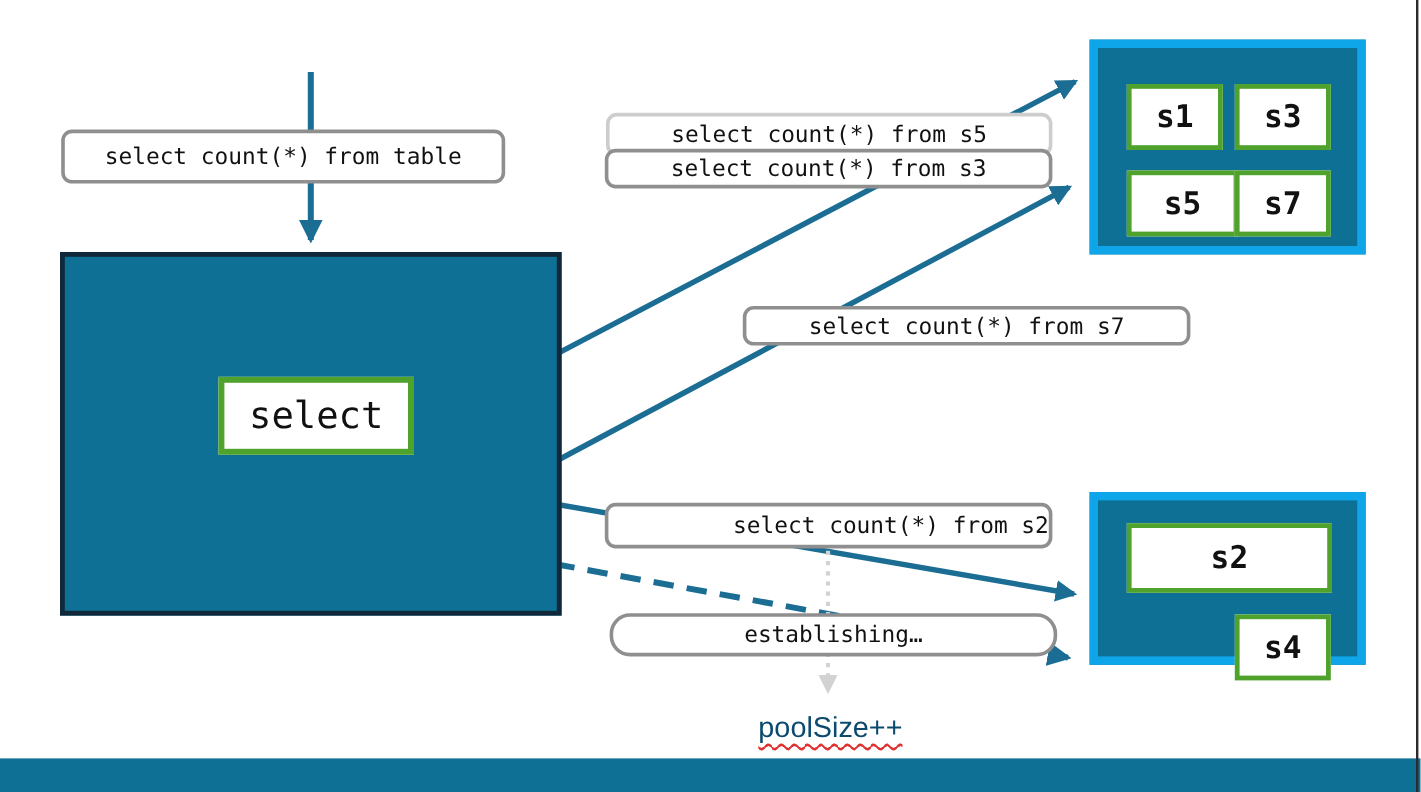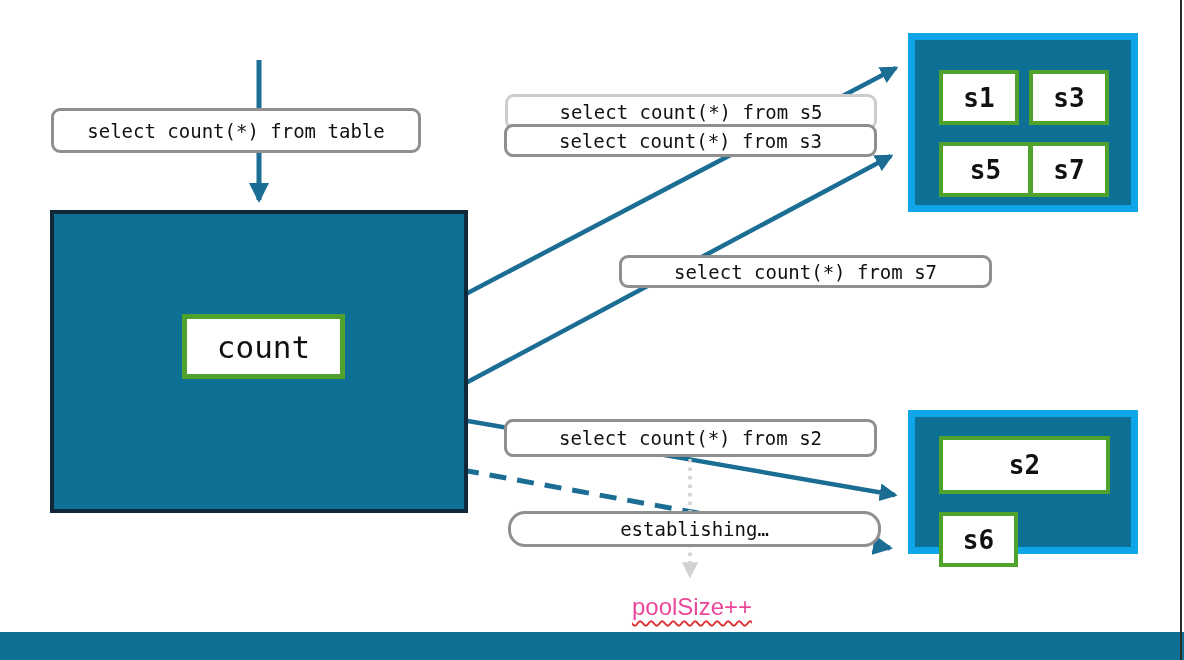--- a/index.html
+++ b/index.html
@@ -31,27 +31,27 @@
   .qlabel{
     position:absolute;background:#ffffff;border:3px solid #8f8f8f;border-radius:9px;
     box-sizing:border-box;display:flex;align-items:center;justify-content:center;
     font-size:19px;color:#111111;white-space:nowrap;z-index:3;
   }
   .qlabel.light{border-color:#cdcdcd;}
   .q-table{left:51px;top:108px;width:370px;height:45px;}
   .q-s5{left:505px;top:94px;width:372px;height:36px;}
   .q-s3{left:504px;top:124px;width:373px;height:33px;}
   .q-s7{left:579px;top:255px;width:373px;height:33px;margin-left:40px;}
-  .q-s2{left:504px;top:419px;width:373px;height:38px;}
+  .q-s2{left:504px;top:419px;width:373px;height:38px;justify-content:flex-end;}
   .q-est{left:508px;top:511px;width:373px;height:36px;border-radius:17px;}
   
   .pool{
     position:absolute;left:606px;top:593px;width:172px;text-align:center;z-index:2;
     font-family:"Liberation Sans","DejaVu Sans",sans-serif;
-    font-size:24px;color:#ec4899;
+    font-size:24px;color:#0c4a6e;
     text-decoration:underline wavy #e03131 2px;text-underline-offset:5px;
   }
   
   .edge-line{position:absolute;left:1180px;top:0;width:2px;height:660px;background:#2b2b2b;z-index:5;}
   .bottom-bar{position:absolute;left:0;top:632px;width:1184px;height:28px;background:#0f7096;z-index:4;}
 </style>
 </head>
 <body>
 
 <div class="canvas">
@@ -68,21 +68,21 @@
     <line x1="259" y1="60" x2="259" y2="200" stroke="#1b6d93" stroke-width="5" marker-end="url(#ah)"></line>
     <line x1="462" y1="296" x2="896" y2="68" stroke="#1b6d93" stroke-width="4.5" marker-end="url(#ah)"></line>
     <line x1="462" y1="385" x2="891" y2="156" stroke="#1b6d93" stroke-width="4.5" marker-end="url(#ah)"></line>
     <line x1="462" y1="420" x2="895" y2="495" stroke="#1b6d93" stroke-width="4.5" marker-end="url(#ah)"></line>
     <line x1="462" y1="470" x2="890" y2="548" stroke="#1b6d93" stroke-width="5" stroke-dasharray="17 11" marker-end="url(#ah)"></line>
     <line x1="690" y1="459" x2="690" y2="576" stroke="#d2d2d2" stroke-width="3.5" stroke-dasharray="3.5 5" marker-end="url(#ahg)"></line>
   </svg>
 
   <div class="tealbox mainbox">
     <div class="table-label">
-      <span>count</span>
+      <span>select</span>
     </div>
   </div>
 
   <div class="tealbox shardbox top">
     <div class="cell" style="left:24px;top:30px;width:80px;height:55px;">
       <span>s1</span>
     </div>
     <div class="cell" style="left:114px;top:30px;width:80px;height:55px;">
       <span>s3</span>
     </div>
@@ -91,22 +91,22 @@
     </div>
     <div class="cell" style="left:114px;top:102px;width:80px;height:55px;">
       <span>s7</span>
     </div>
   </div>
 
   <div class="tealbox shardbox bottom">
     <div class="cell" style="left:24px;top:19px;width:171px;height:58px;">
       <span>s2</span>
     </div>
-    <div class="cell" style="left:24px;top:95px;width:79px;height:55px;">
-      <span>s6</span>
+    <div class="cell" style="left:114px;top:95px;width:80px;height:55px;">
+      <span>s4</span>
     </div>
   </div>
 
   <div class="qlabel q-table">
     <span>select count(*) from table</span>
   </div>
   <div class="qlabel light q-s5">
     <span>select count(*) from s5</span>
   </div>
   <div class="qlabel q-s3">

